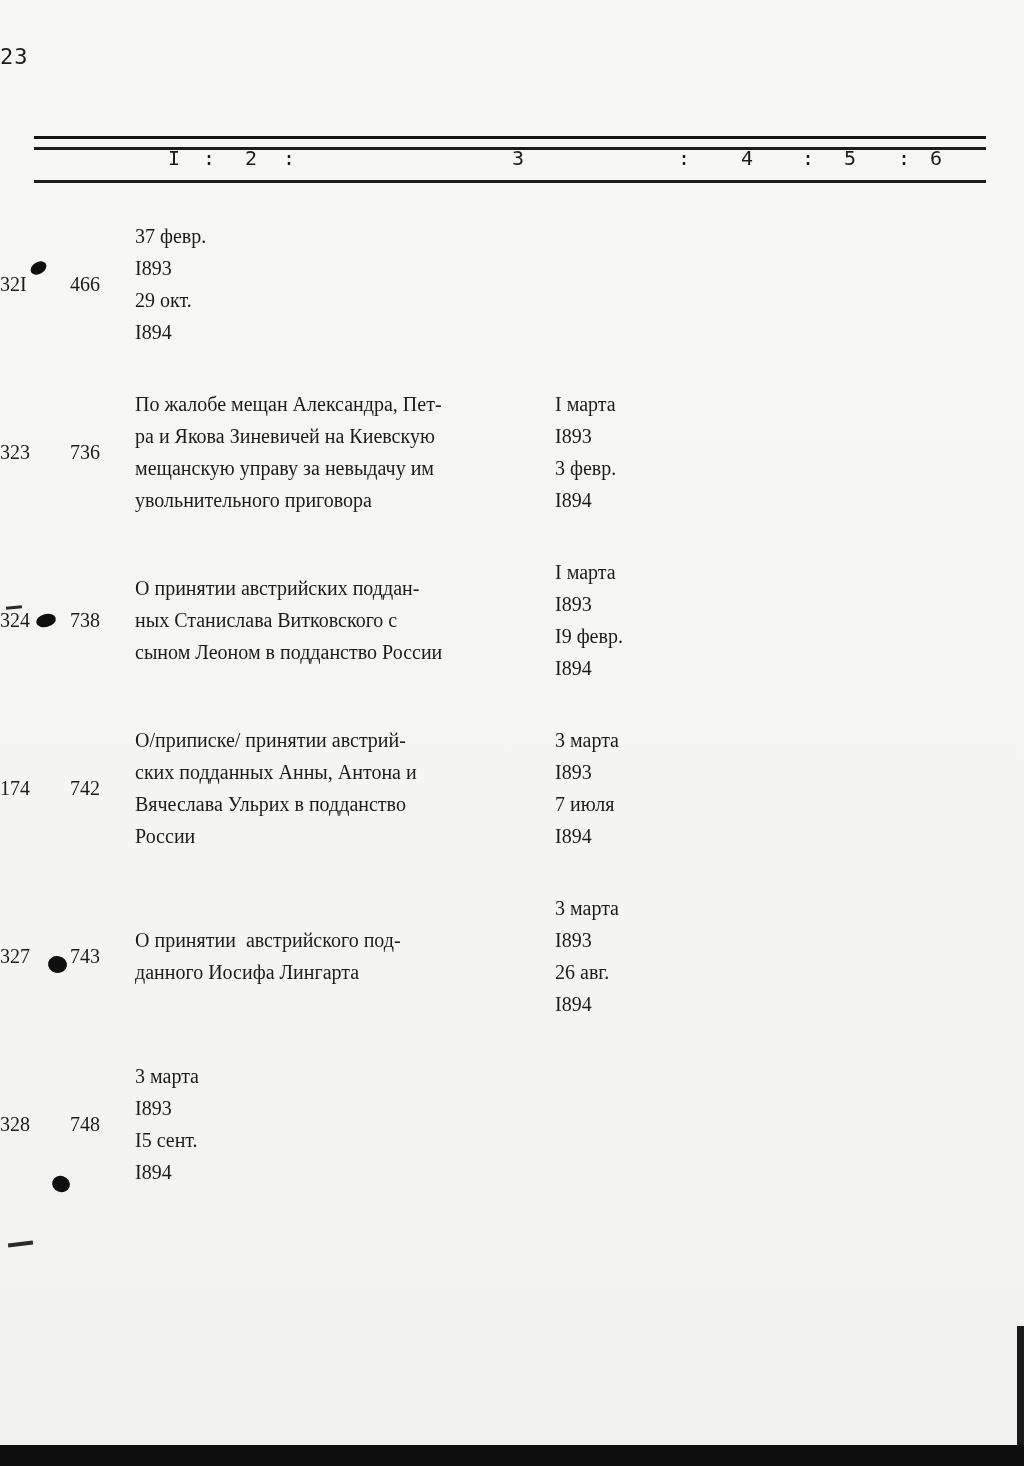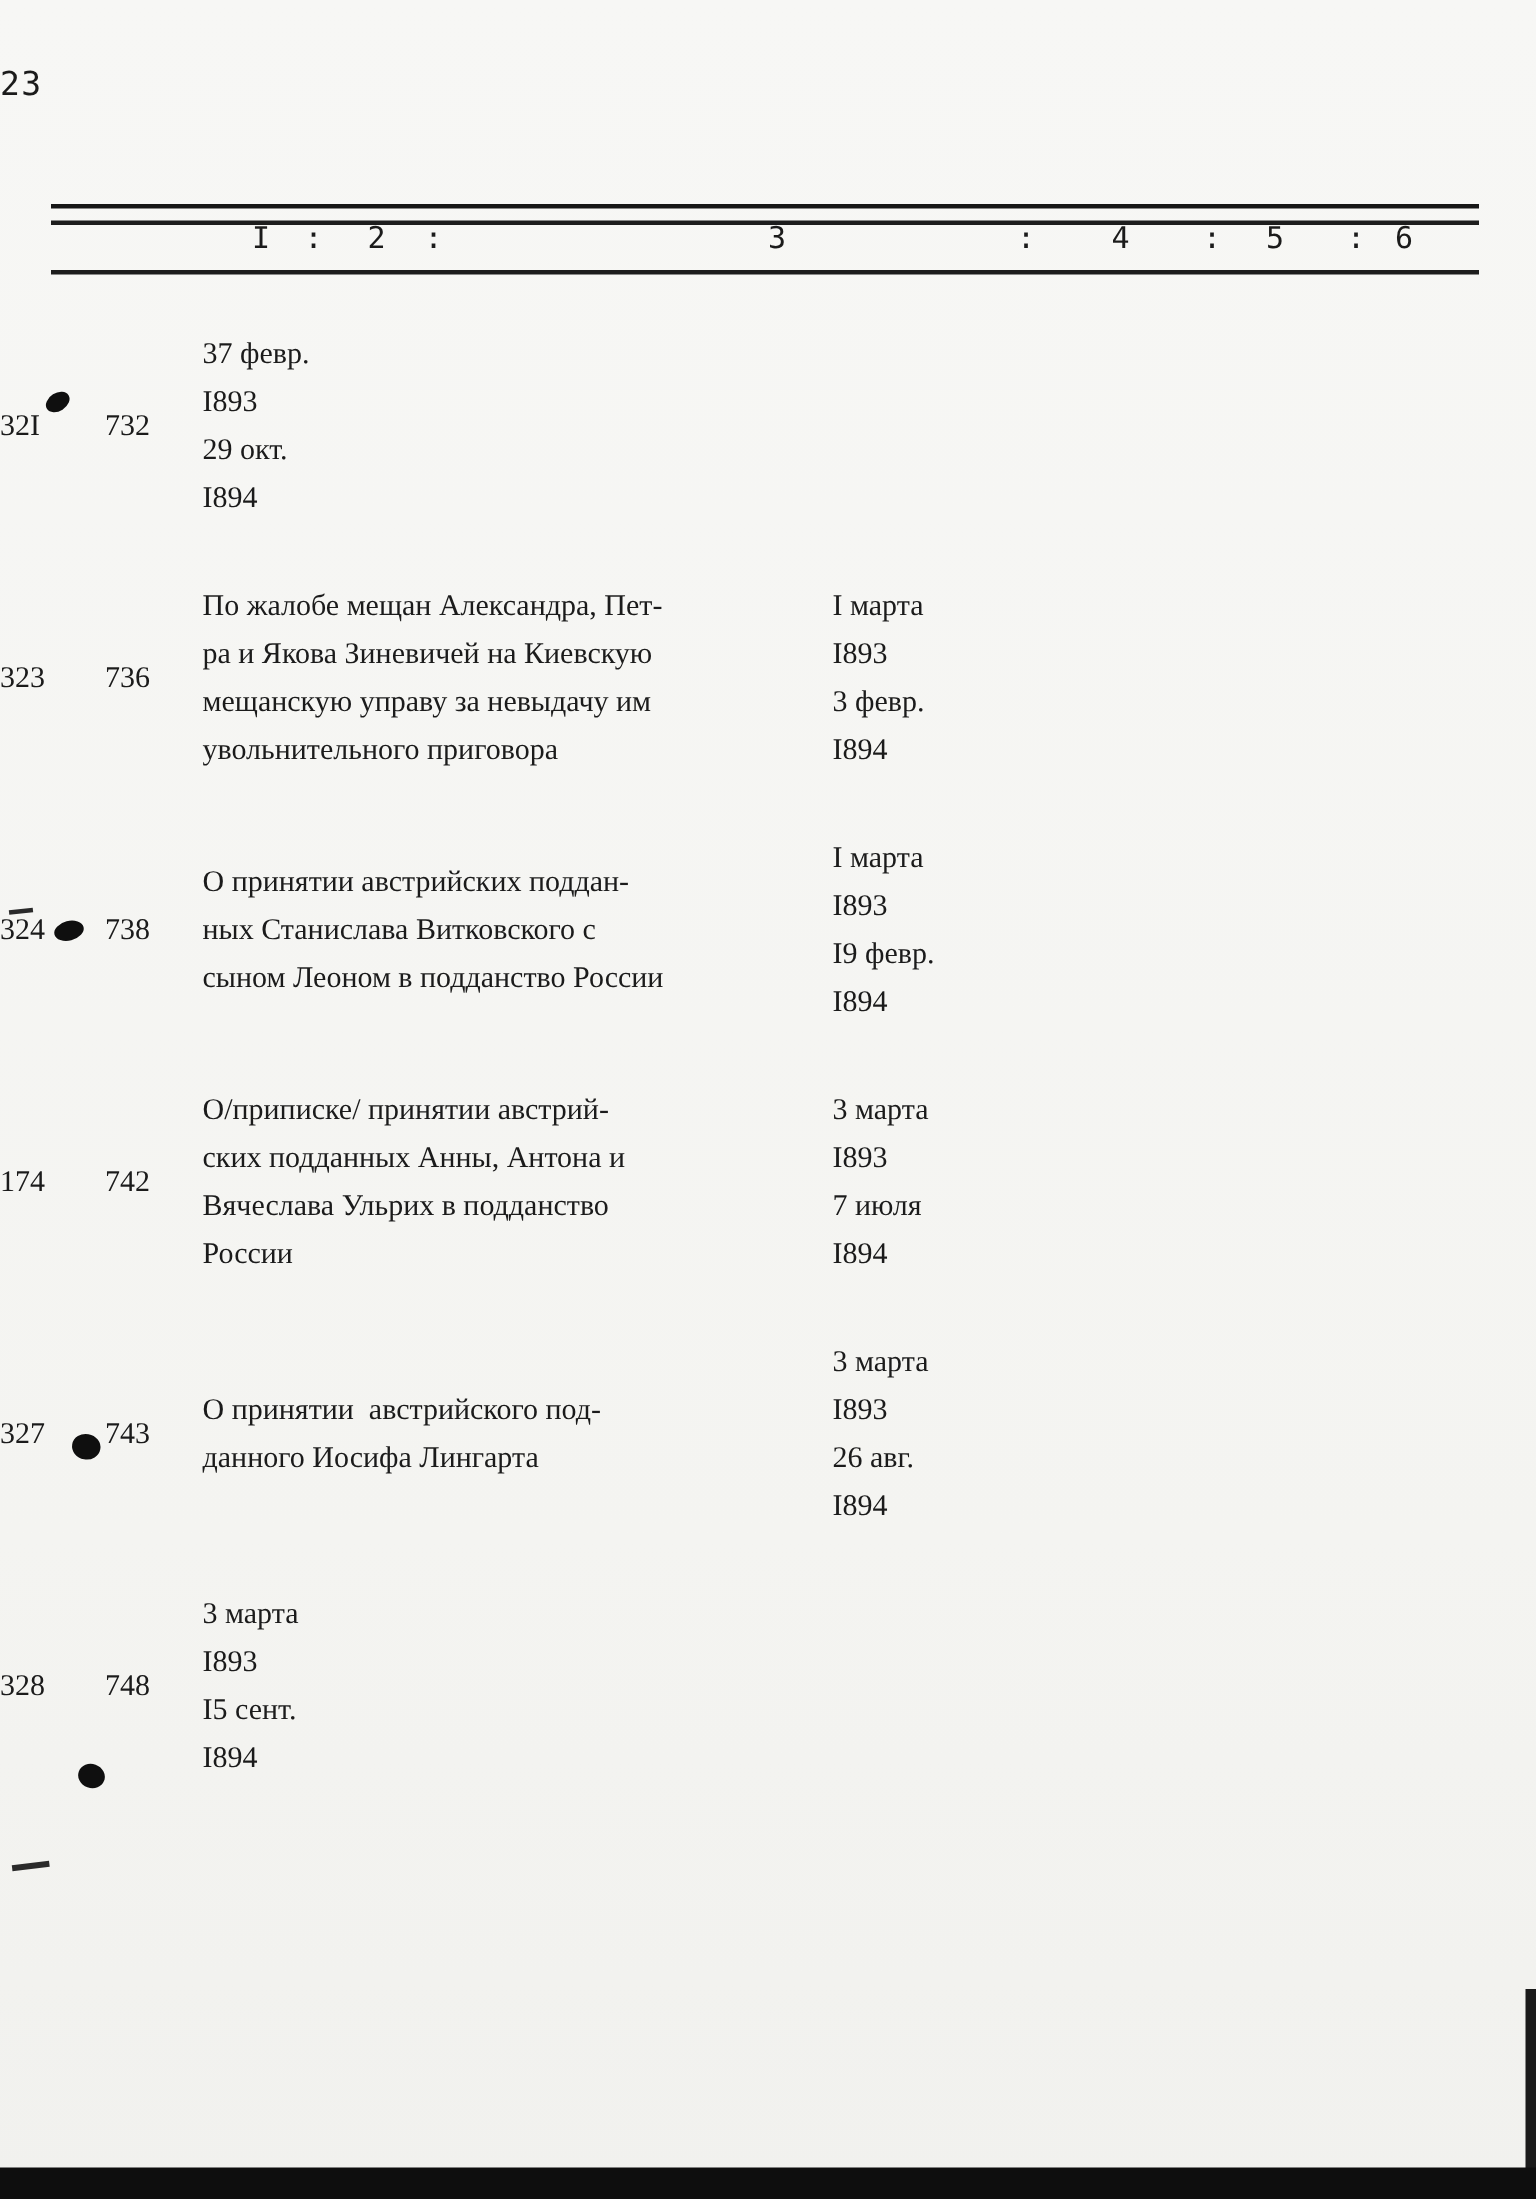--- a/index.html
+++ b/index.html
@@ -110,21 +110,21 @@
     <span class="h-9">:</span>
     <span class="h-10">6</span>
   </div>
 
   <div class="rule-single"></div>
 
   <div class="tbody">
 
     <div class="row">
       <div class="c-no">32I</div>
-      <div class="c-doc">732</div>
+      <div class="c-doc">466</div>
       <div class="c-dates">37 февр.
 I893
 29 окт.
 I894</div>
     </div>
 
     <div class="row">
       <div class="c-no">323</div>
       <div class="c-doc">736</div>
       <div class="c-title">По жалобе мещан Александра, Пет-

